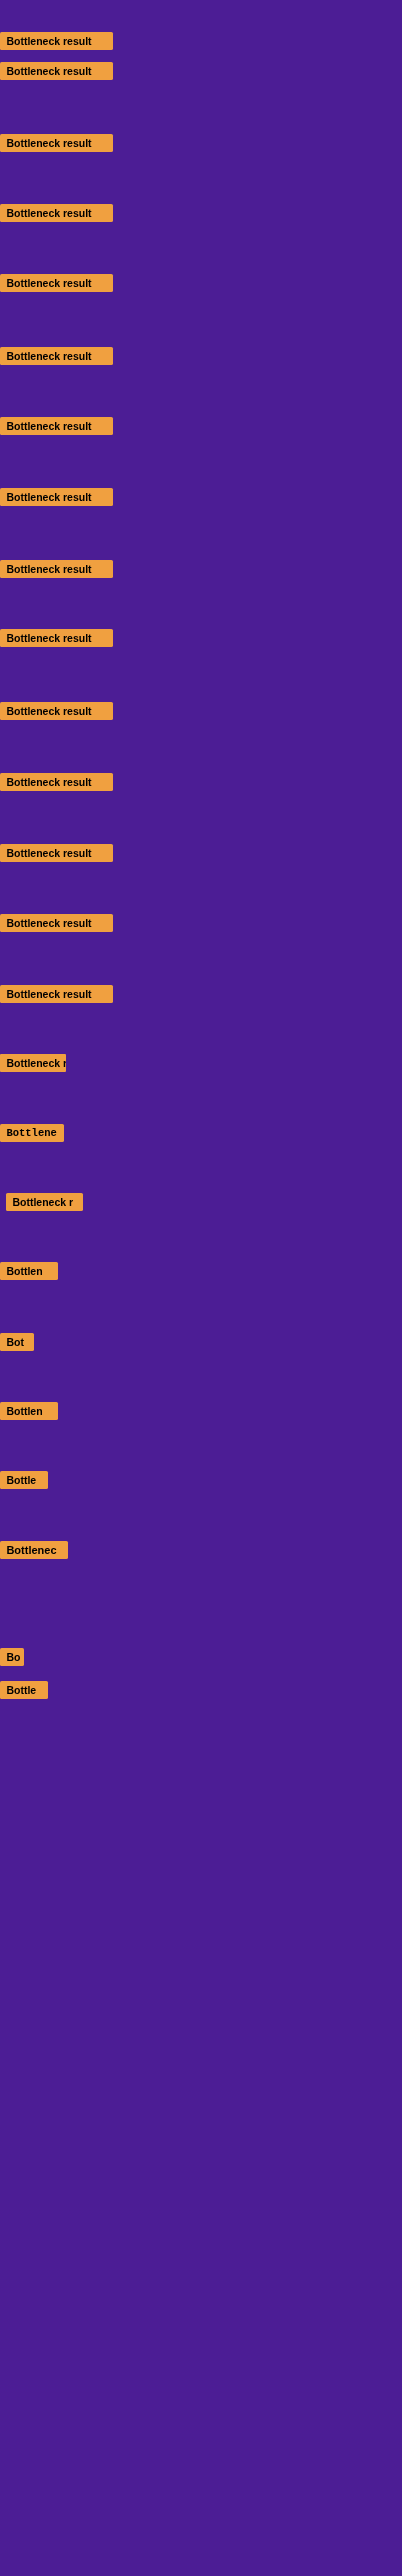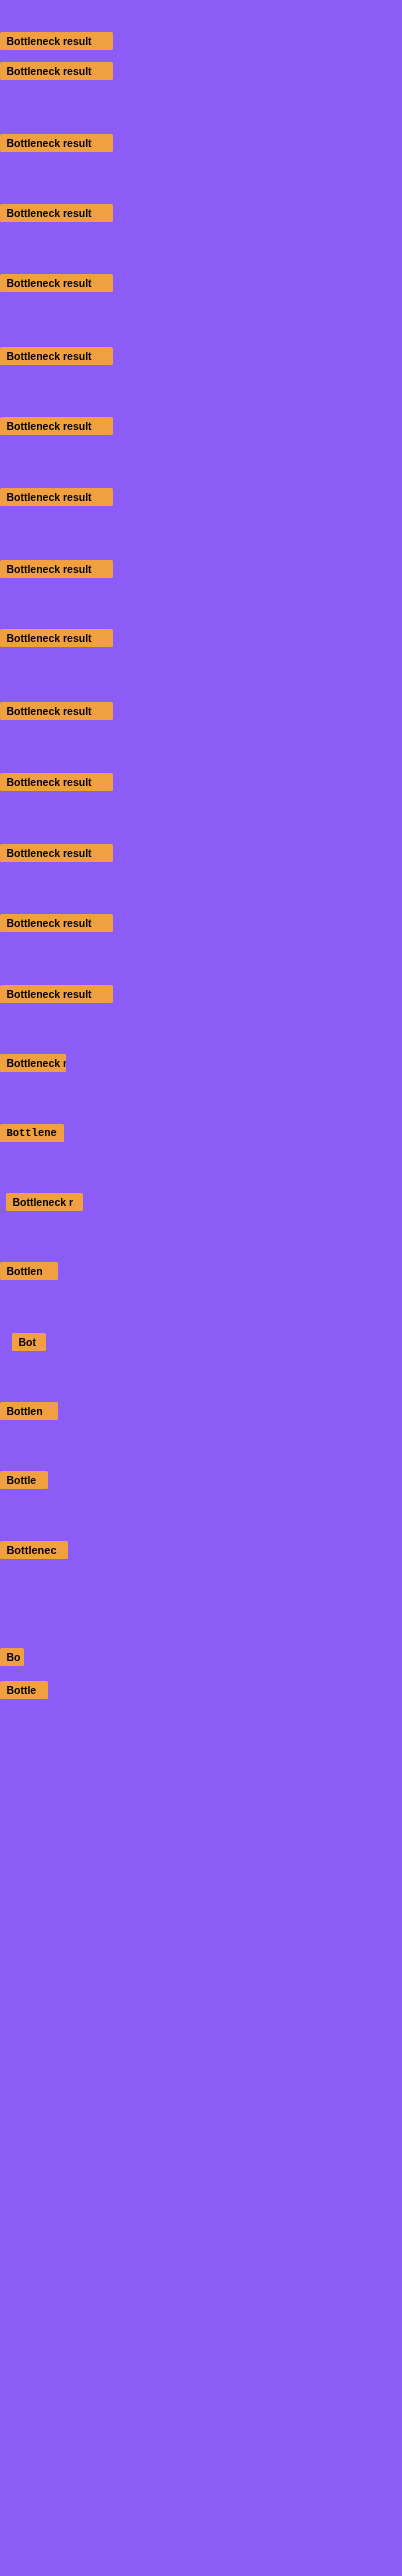--- a/index.html
+++ b/index.html
@@ -20,21 +20,21 @@
       text-align: center;
       color: #cccccc;
       font-size: 13px;
       padding: 6.4px 0 9.7px 0;
       font-weight: normal;
     }
   </style>
 </head>
 <body>
 
-<div style="position: relative; width: 403px; min-height: 2576px; background: #8b5cf6;">
+<div style="position: relative; width: 403px; min-height: 2576px; background: #4c1d95;">
   <div class="site-title"></div>
 
   <div id="items-container" style="position: relative; height: 2544px;">
   <div style="position: absolute; top: 16px; left: 0px;"><span style="display: inline-block; background-color: rgb(240, 160, 64); color: rgb(0, 0, 0); font-size: 10.5px; font-weight: bold; padding: 3.2px 6.4px; border-radius: 1.6px; white-space: nowrap; overflow: hidden; max-width: 113px; width: 113px; cursor: pointer;">Bottleneck result</span></div>
       <div style="position: absolute; top: 46px; left: 0px;"><span style="display: inline-block; background-color: rgb(240, 160, 64); color: rgb(0, 0, 0); font-size: 10.5px; font-weight: bold; padding: 3.2px 6.4px; border-radius: 1.6px; white-space: nowrap; overflow: hidden; max-width: 113px; width: 113px; cursor: pointer;">Bottleneck result</span></div>
       <div style="position: absolute; top: 118px; left: 0px;"><span style="display: inline-block; background-color: rgb(240, 160, 64); color: rgb(0, 0, 0); font-size: 10.5px; font-weight: bold; padding: 3.2px 6.4px; border-radius: 1.6px; white-space: nowrap; overflow: hidden; max-width: 113px; width: 113px; cursor: pointer;">Bottleneck result</span></div>
       <div style="position: absolute; top: 188px; left: 0px;"><span style="display: inline-block; background-color: rgb(240, 160, 64); color: rgb(0, 0, 0); font-size: 10.5px; font-weight: bold; padding: 3.2px 6.4px; border-radius: 1.6px; white-space: nowrap; overflow: hidden; max-width: 113px; width: 113px; cursor: pointer;">Bottleneck result</span></div>
       <div style="position: absolute; top: 258px; left: 0px;"><span style="display: inline-block; background-color: rgb(240, 160, 64); color: rgb(0, 0, 0); font-size: 10.5px; font-weight: bold; padding: 3.2px 6.4px; border-radius: 1.6px; white-space: nowrap; overflow: hidden; max-width: 113px; width: 113px; cursor: pointer;">Bottleneck result</span></div>
       <div style="position: absolute; top: 331px; left: 0px;"><span style="display: inline-block; background-color: rgb(240, 160, 64); color: rgb(0, 0, 0); font-size: 10.5px; font-weight: bold; padding: 3.2px 6.4px; border-radius: 1.6px; white-space: nowrap; overflow: hidden; max-width: 113px; width: 113px; cursor: pointer;">Bottleneck result</span></div>
       <div style="position: absolute; top: 401px; left: 0px;"><span style="display: inline-block; background-color: rgb(240, 160, 64); color: rgb(0, 0, 0); font-size: 10.5px; font-weight: bold; padding: 3.2px 6.4px; border-radius: 1.6px; white-space: nowrap; overflow: hidden; max-width: 113px; width: 113px; cursor: pointer;">Bottleneck result</span></div>
@@ -43,21 +43,21 @@
       <div style="position: absolute; top: 613px; left: 0px;"><span style="display: inline-block; background-color: rgb(240, 160, 64); color: rgb(0, 0, 0); font-size: 10.5px; font-weight: bold; padding: 3.2px 6.4px; border-radius: 1.6px; white-space: nowrap; overflow: hidden; max-width: 113px; width: 113px; cursor: pointer;">Bottleneck result</span></div>
       <div style="position: absolute; top: 686px; left: 0px;"><span style="display: inline-block; background-color: rgb(240, 160, 64); color: rgb(0, 0, 0); font-size: 10.5px; font-weight: bold; padding: 3.2px 6.4px; border-radius: 1.6px; white-space: nowrap; overflow: hidden; max-width: 113px; width: 113px; cursor: pointer;">Bottleneck result</span></div>
       <div style="position: absolute; top: 757px; left: 0px;"><span style="display: inline-block; background-color: rgb(240, 160, 64); color: rgb(0, 0, 0); font-size: 10.5px; font-weight: bold; padding: 3.2px 6.4px; border-radius: 1.6px; white-space: nowrap; overflow: hidden; max-width: 113px; width: 113px; cursor: pointer;">Bottleneck result</span></div>
       <div style="position: absolute; top: 828px; left: 0px;"><span style="display: inline-block; background-color: rgb(240, 160, 64); color: rgb(0, 0, 0); font-size: 10.5px; font-weight: bold; padding: 3.2px 6.4px; border-radius: 1.6px; white-space: nowrap; overflow: hidden; max-width: 113px; width: 113px; cursor: pointer;">Bottleneck result</span></div>
       <div style="position: absolute; top: 898px; left: 0px;"><span style="display: inline-block; background-color: rgb(240, 160, 64); color: rgb(0, 0, 0); font-size: 10.5px; font-weight: bold; padding: 3.2px 6.4px; border-radius: 1.6px; white-space: nowrap; overflow: hidden; max-width: 113px; width: 113px; cursor: pointer;">Bottleneck result</span></div>
       <div style="position: absolute; top: 969px; left: 0px;"><span style="display: inline-block; background-color: rgb(240, 160, 64); color: rgb(0, 0, 0); font-size: 10.5px; font-weight: bold; padding: 3.2px 6.4px; border-radius: 1.6px; white-space: nowrap; overflow: hidden; max-width: 113px; width: 113px; cursor: pointer;">Bottleneck result</span></div>
       <div style="position: absolute; top: 1038px; left: 0px;"><span style="display: inline-block; background-color: rgb(240, 160, 64); color: rgb(0, 0, 0); font-size: 10.5px; font-weight: bold; padding: 3.2px 6.4px; border-radius: 1px; white-space: nowrap; overflow: hidden; max-width: 85px; width: 66px; cursor: pointer;">Bottleneck re</span></div>
       <div style="position: absolute; top: 1108px; left: 0px;"><span style="display: inline-block; background-color: rgb(240, 160, 64); color: rgb(0, 0, 0); font-size: 10.5px; font-weight: bold; padding: 3.2px 6.4px; border-radius: 1.6px; white-space: nowrap; overflow: hidden; max-width: 64px; width: 64px; cursor: pointer; font-family: Liberation Mono, monospace;">Bottlene</span></div>
       <div style="position: absolute; top: 1177px; left: 6px;"><span style="display: inline-block; background-color: rgb(240, 160, 64); color: rgb(0, 0, 0); font-size: 10.5px; font-weight: bold; padding: 3.2px 6.4px; border-radius: 1.6px; white-space: nowrap; overflow: hidden; max-width: 77px; width: 77px; cursor: pointer;">Bottleneck r</span></div>
       <div style="position: absolute; top: 1246px; left: 0px;"><span style="display: inline-block; background-color: rgb(240, 160, 64); color: rgb(0, 0, 0); font-size: 10.5px; font-weight: bold; padding: 3.2px 6.4px; border-radius: 1.6px; white-space: nowrap; overflow: hidden; max-width: 58px; width: 58px; cursor: pointer;">Bottlen</span></div>
-      <div style="position: absolute; top: 1317px; left: 12px;"><span style="display: inline-block; background-color: rgb(240, 160, 64); color: rgb(0, 0, 0); font-size: 10.5px; font-weight: bold; padding: 3.2px 6.4px; border-radius: 1.6px; white-space: nowrap; overflow: hidden; max-width: 34px; width: 34px; cursor: pointer;">Bot</span></div>
+      <div style="position: absolute; top: 1317px; left: 0px;"><span style="display: inline-block; background-color: rgb(240, 160, 64); color: rgb(0, 0, 0); font-size: 10.5px; font-weight: bold; padding: 3.2px 6.4px; border-radius: 1.6px; white-space: nowrap; overflow: hidden; max-width: 34px; width: 34px; cursor: pointer;">Bot</span></div>
       <div style="position: absolute; top: 1386px; left: 0px;"><span style="display: inline-block; background-color: rgb(240, 160, 64); color: rgb(0, 0, 0); font-size: 10.5px; font-weight: bold; padding: 3.2px 6.4px; border-radius: 1.6px; white-space: nowrap; overflow: hidden; max-width: 58px; width: 58px; cursor: pointer;">Bottlen</span></div>
       <div style="position: absolute; top: 1455px; left: 0px;"><span style="display: inline-block; background-color: rgb(240, 160, 64); color: rgb(0, 0, 0); font-size: 10.5px; font-weight: bold; padding: 3.2px 6.4px; border-radius: 1.6px; white-space: nowrap; overflow: hidden; max-width: 48px; width: 48px; cursor: pointer;">Bottle</span></div>
       <div style="position: absolute; top: 1525px; left: 0px;"><span style="display: inline-block; background-color: rgb(240, 160, 64); color: rgb(0, 0, 0); font-size: 11px; font-weight: bold; padding: 3.2px 6.4px; border-radius: 1.6px; white-space: nowrap; overflow: hidden; max-width: 68px; width: 68px; cursor: pointer;">Bottlenec</span></div>
       <div style="position: absolute; top: 1596px; left: 0px; margin-top: 36px;"><span style="display: inline-block; background-color: rgb(240, 160, 64); color: rgb(0, 0, 0); font-size: 10.5px; font-weight: bold; padding: 3.2px 6.4px; border-radius: 1.6px; white-space: nowrap; overflow: hidden; max-width: 24px; width: 24px; cursor: pointer;">Bo</span></div>
       <div style="position: absolute; top: 1665px; left: 0px;"><span style="display: inline-block; background-color: rgb(240, 160, 64); color: rgb(0, 0, 0); font-size: 10.5px; font-weight: bold; padding: 3.2px 6.4px; border-radius: 1.6px; white-space: nowrap; overflow: hidden; max-width: 48px; width: 48px; cursor: pointer;">Bottle</span></div>
     </div>
 </div>
 
 
 </body></html>

